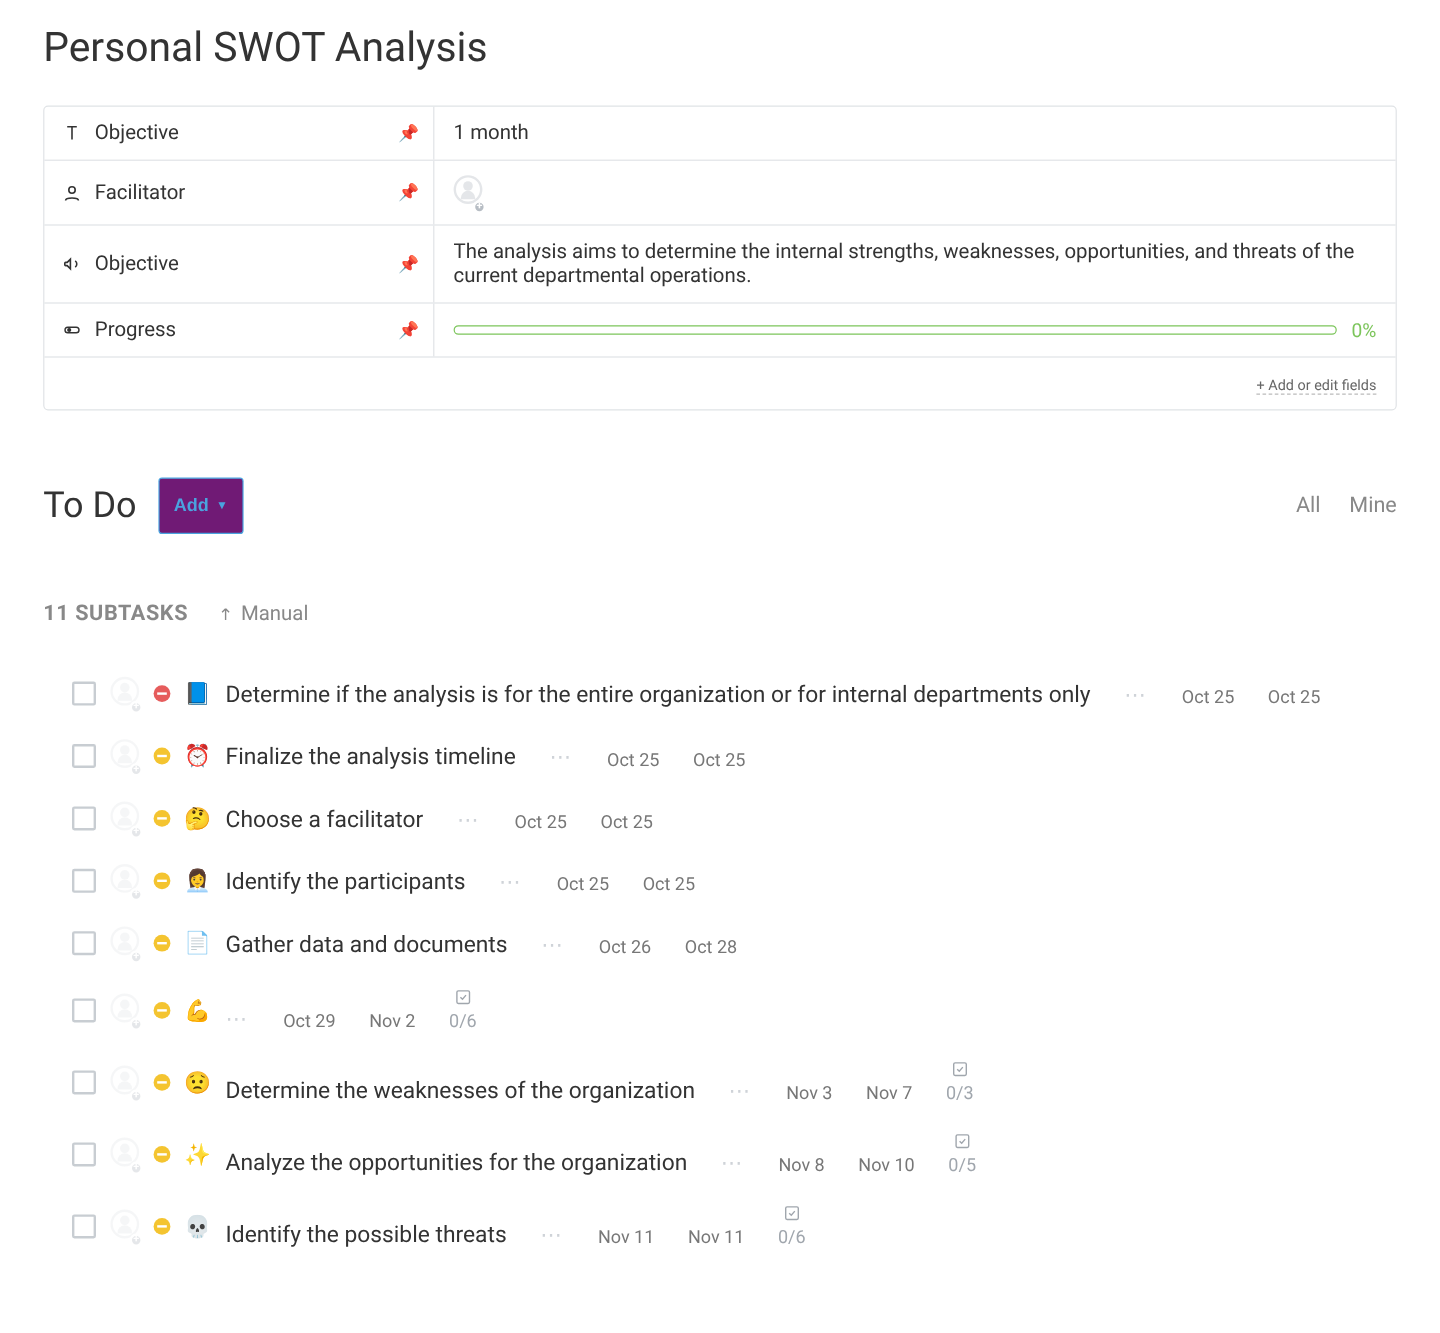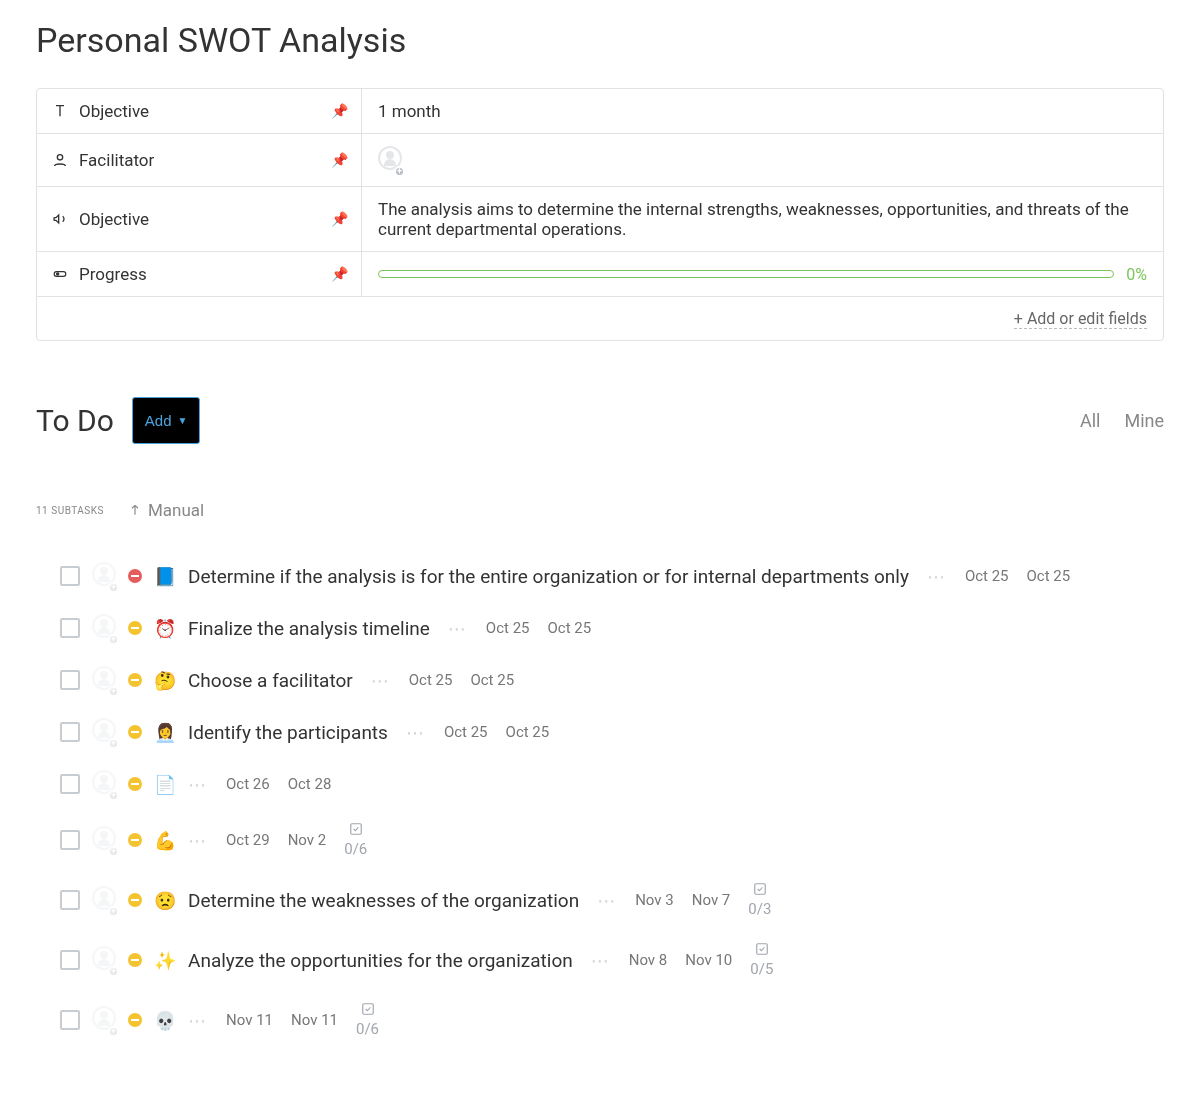--- a/index.html
+++ b/index.html
@@ -106,68 +106,69 @@
   border:1px solid #7cc55b;
   background:#fff;
 }
 .progress-text { color:#7cc55b; font-size:16px; }
 .add-fields-row {
   text-align:right;
   padding:12px 16px;
 }
 .add-fields-link {
   color:#666;
-  font-size:16px;
+  font-size:12px;
   border-bottom:1px dashed #bbb;
   cursor:pointer;
   text-align:right;
 }
 .section-header {
   display:flex;
   align-items:center;
   margin-top:56px;
 }
 .section-title {
   font-size:30px;
   font-weight:400;
   color:#333;
 }
 .add-btn {
   margin-left:18px;
   border:1px solid #4aa3df;
   color:#4aa3df;
-  background:#000000;
+  background:#701a75;
   font-size:15px;
   padding:14px 12px;
   border-radius:3px;
   cursor:pointer;
   display:flex;
   align-items:center;
   gap:6px;
+  font-weight:bold;
 }
 .add-btn .caret { font-size:10px; }
 .filter-tabs {
   margin-left:auto;
   display:flex;
   gap:24px;
   color:#888;
   font-size:18px;
 }
 .filter-tabs span { cursor:pointer; }
 .subtasks-row {
   display:flex;
   align-items:center;
   gap:24px;
   margin-top:56px;
   font-size:15px;
   color:#888;
 }
 .subtasks-count {
-  font-size:10px;
-  font-weight:400;
+  font-size:18px;
+  font-weight:700;
   letter-spacing:0.5px;
   text-transform:uppercase;
 }
 .sort-label {
   display:flex;
   align-items:center;
   gap:6px;
   font-size:17px;
   color:#888;
   cursor:pointer;
@@ -194,21 +195,21 @@
 }
 .priority-red { background:#e65c5c; position:relative; }
 .priority-red::after { content:""; position:absolute; left:3px; right:3px; top:50%; height:2px; background:#fff; transform:translateY(-50%); }
 .priority-yellow { background:#f4c430; position:relative; }
 .priority-yellow::after { content:""; position:absolute; left:3px; right:3px; top:50%; height:2px; background:#fff; transform:translateY(-50%); }
 .task-emoji { font-size:18px; flex-shrink:0; width:22px; text-align:center; }
 .task-title {
   font-size:19px;
   color:#333;
 }
-.task-meta { display:flex; align-items:center; gap:18px; flex-wrap:wrap; }
+.task-meta { display:flex; align-items:flex-end; gap:28px; flex-wrap:wrap; }
 .more-dots { color:#cfd3d8; font-size:18px; letter-spacing:2px; cursor:pointer; }
 .date { font-size:15px; color:#777; white-space:nowrap; }
 .subtask-count {
   display:flex;
   align-items:center;
   gap:4px;
   color:#a0a6ad;
   font-size:15px;
   flex-direction:column;
 }
@@ -357,20 +358,21 @@
         <span class="date">Oct 25</span>
         <span class="date">Oct 25</span>
       </div>
     </div>
     <div class="task-row">
       <div class="checkbox"></div>
       <span class="avatar-wrap dim"><span class="avatar-empty"></span><span class="avatar-add-badge"></span></span>
       <span class="priority-dot priority-yellow"></span>
       <span class="task-emoji">📄</span>
       <div class="task-meta">
+        <span class="task-title">Gather data and documents</span>
         <span class="more-dots">⋯</span>
         <span class="date">Oct 26</span>
         <span class="date">Oct 28</span>
       </div>
     </div>
     <div class="task-row">
       <div class="checkbox"></div>
       <span class="avatar-wrap dim"><span class="avatar-empty"></span><span class="avatar-add-badge"></span></span>
       <span class="priority-dot priority-yellow"></span>
       <span class="task-emoji">💪</span>
@@ -424,20 +426,21 @@
           <span>0/5</span>
         </span>
       </div>
     </div>
     <div class="task-row">
       <div class="checkbox"></div>
       <span class="avatar-wrap dim"><span class="avatar-empty"></span><span class="avatar-add-badge"></span></span>
       <span class="priority-dot priority-yellow"></span>
       <span class="task-emoji">💀</span>
       <div class="task-meta">
+        <span class="task-title">Identify the possible threats</span>
         <span class="more-dots">⋯</span>
         <span class="date">Nov 11</span>
         <span class="date">Nov 11</span>
         <span class="subtask-count">
           <svg viewBox="0 0 24 24" fill="none" stroke="currentColor" stroke-width="2">
             <rect x="3" y="3" width="18" height="18" rx="2"></rect>
             <path d="M8 12l3 3 5-6"></path>
           </svg>
           <span>0/6</span>
         </span>

